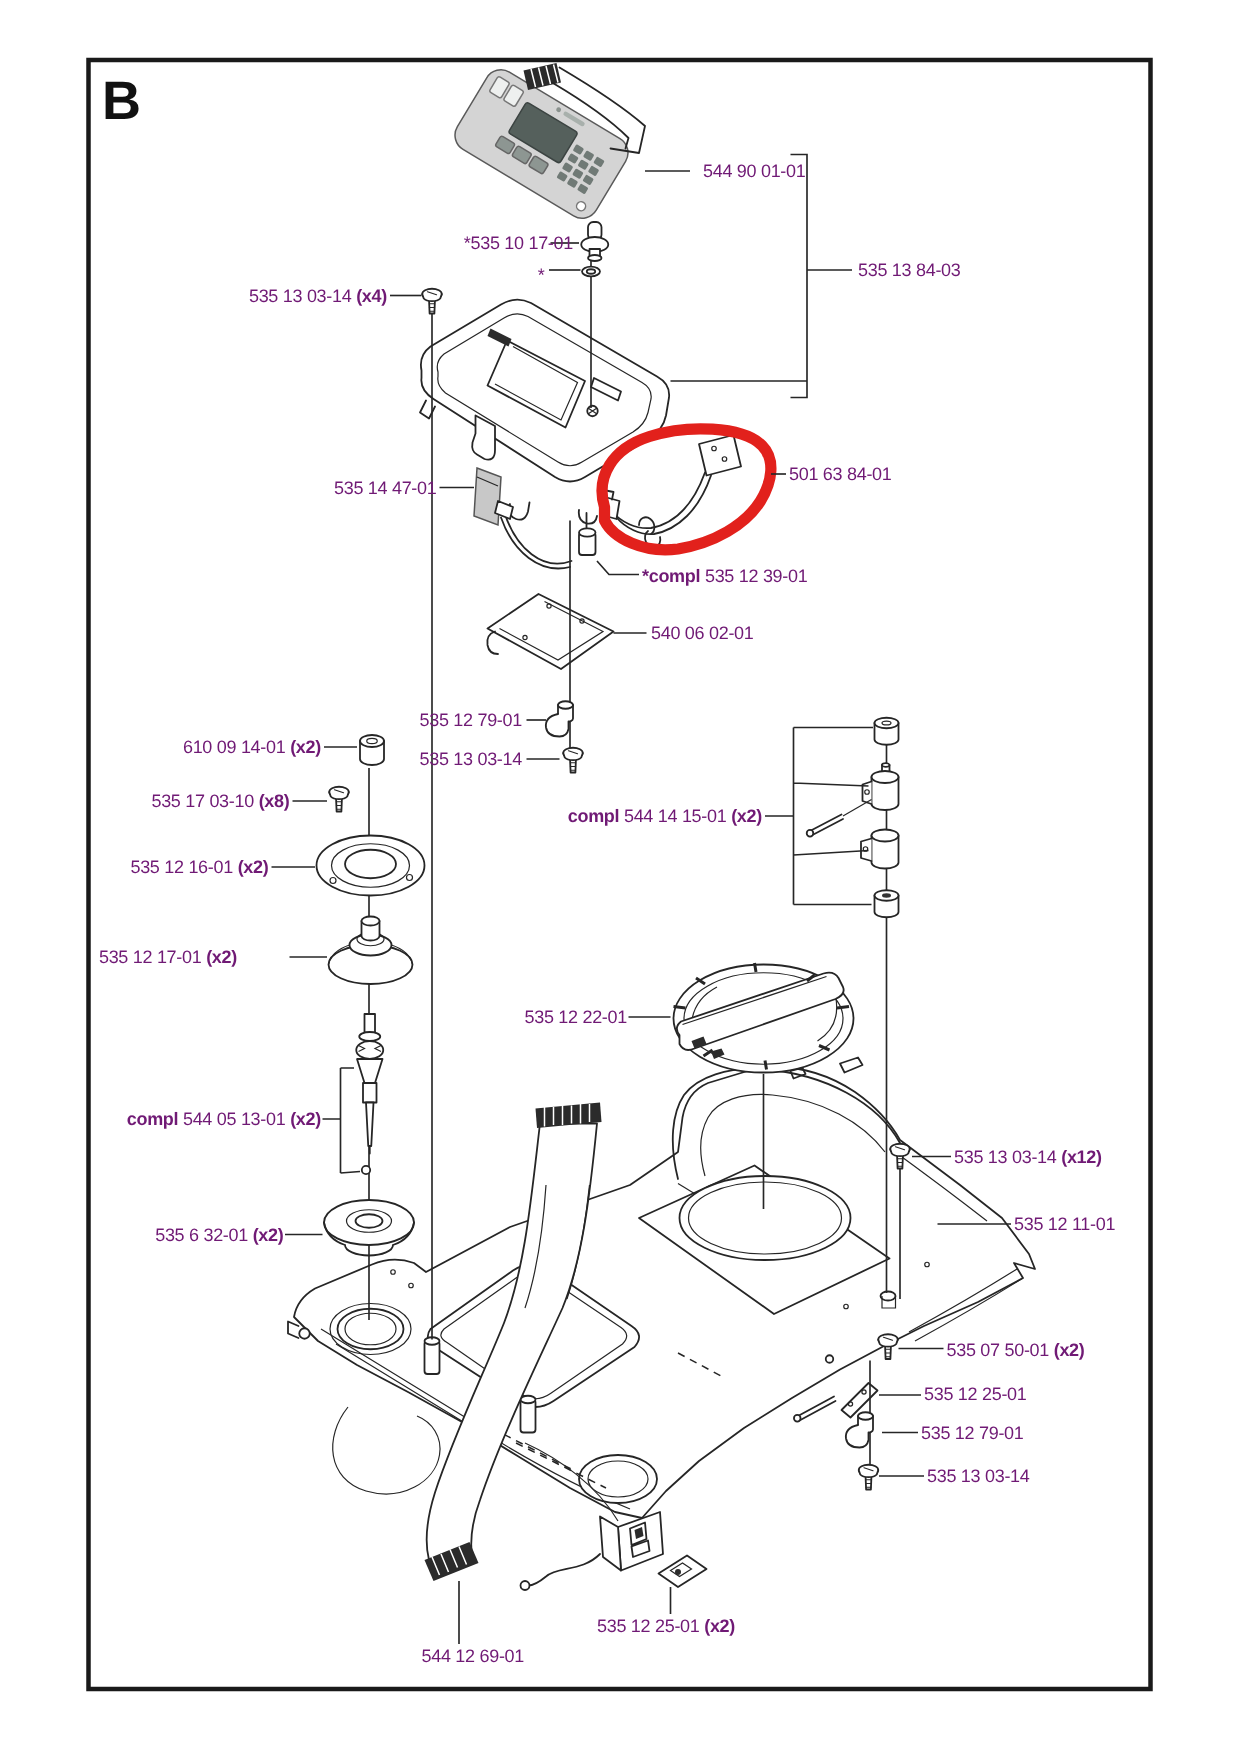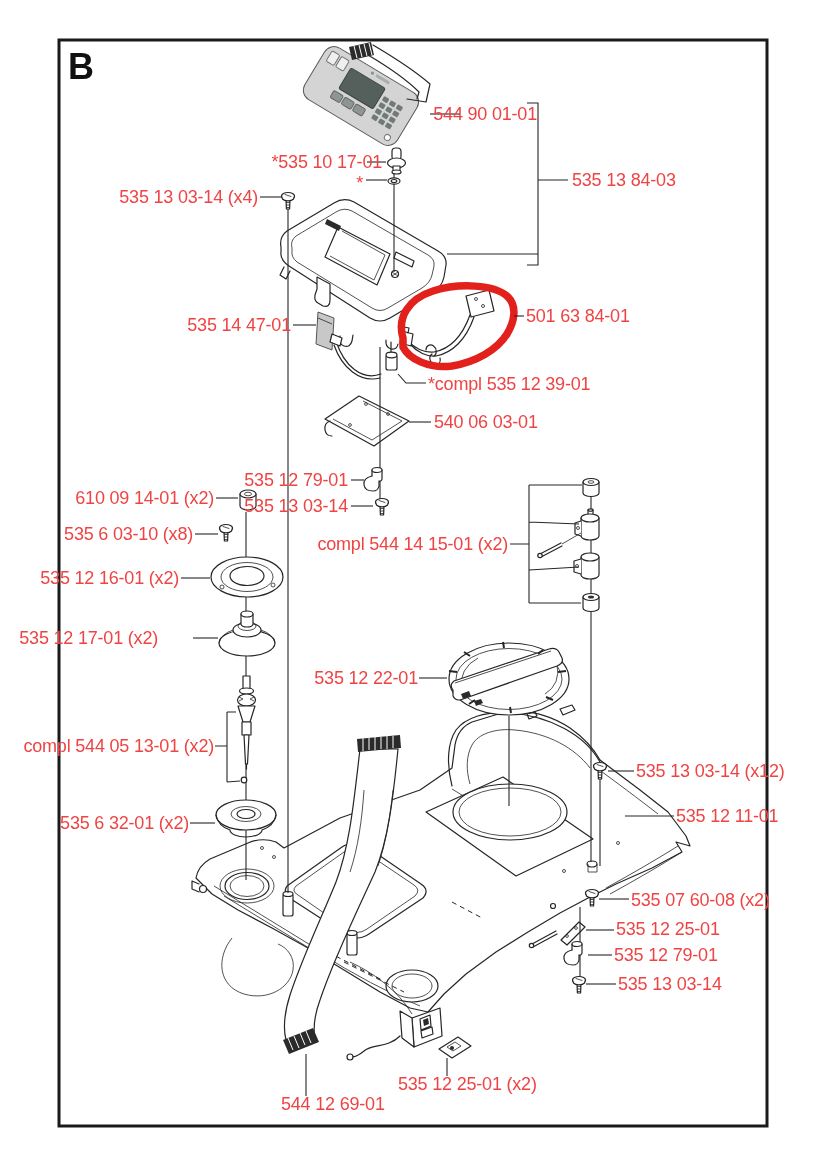--- a/index.html
+++ b/index.html
@@ -1,21 +1,21 @@
 <!DOCTYPE html>
 <html><head>
 <meta charset="utf-8">
 <style>
   html,body{margin:0;padding:0;background:#fff;}
   #stage{position:relative;width:826px;height:1168px;background:#fff;overflow:hidden;
          font-family:"Liberation Sans", sans-serif;}
   #art{position:absolute;left:0;top:0;}
-  .lbl{position:absolute;font-size:18px;line-height:1;color:#ef4444;white-space:pre;
+  .lbl{position:absolute;font-size:12px;line-height:1;color:#701a75;white-space:pre;
        transform:translateY(-50%);letter-spacing:-0.2px;}
-  .b{font-weight:normal;}
+  .b{font-weight:bold;}
   #view-letter{position:absolute;left:68px;top:46px;font-size:36px;font-weight:bold;color:#111;}
   .k{stroke:#262626;stroke-width:1.2;fill:none;stroke-linecap:round;stroke-linejoin:round;}
   .kw{stroke:#262626;stroke-width:1.2;fill:#fff;stroke-linecap:round;stroke-linejoin:round;}
   .t{stroke:#262626;stroke-width:0.8;fill:none;}
   .ld{stroke:#262626;stroke-width:1.1;fill:none;}
   .dk{fill:#2b2b2b;stroke:none;}
   .dash{stroke:#262626;stroke-width:1;fill:none;stroke-dasharray:5 4;}
 </style>
 </head>
 <body>
@@ -341,33 +341,33 @@
 <div id="view-letter">B</div>
 
 <div class="lbl" style="right:289px;top:114px"><span class="b"></span><span>544 90 01-01</span><span class="b"></span></div>
 <div class="lbl" style="left:572px;top:180px"><span class="b"></span><span>535 13 84-03</span><span class="b"></span></div>
 <div class="lbl" style="right:444px;top:162px"><span class="b"></span><span>*535 10 17-01</span><span class="b"></span></div>
 <div class="lbl" style="right:463px;top:183px"><span class="b"></span><span>*</span><span class="b"></span></div>
 <div class="lbl" style="right:568px;top:197px"><span class="b"></span><span>535 13 03-14</span><span class="b"> (x4)</span></div>
 <div class="lbl" style="right:535px;top:325px"><span class="b"></span><span>535 14 47-01</span><span class="b"></span></div>
 <div class="lbl" style="left:526px;top:316px"><span class="b"></span><span>501 63 84-01</span><span class="b"></span></div>
 <div class="lbl" style="left:428px;top:384px"><span class="b">*compl </span><span>535 12 39-01</span><span class="b"></span></div>
-<div class="lbl" style="left:434px;top:422px"><span class="b"></span><span>540 06 03-01</span><span class="b"></span></div>
+<div class="lbl" style="left:434px;top:422px"><span class="b"></span><span>540 06 02-01</span><span class="b"></span></div>
 <div class="lbl" style="right:478px;top:480px"><span class="b"></span><span>535 12 79-01</span><span class="b"></span></div>
 <div class="lbl" style="right:478px;top:506px"><span class="b"></span><span>535 13 03-14</span><span class="b"></span></div>
 <div class="lbl" style="right:612px;top:498px"><span class="b"></span><span>610 09 14-01</span><span class="b"> (x2)</span></div>
-<div class="lbl" style="right:633px;top:534px"><span class="b"></span><span>535 6 03-10</span><span class="b"> (x8)</span></div>
+<div class="lbl" style="right:633px;top:534px"><span class="b"></span><span>535 17 03-10</span><span class="b"> (x8)</span></div>
 <div class="lbl" style="right:647px;top:578px"><span class="b"></span><span>535 12 16-01</span><span class="b"> (x2)</span></div>
 <div class="lbl" style="right:668px;top:638px"><span class="b"></span><span>535 12 17-01</span><span class="b"> (x2)</span></div>
 <div class="lbl" style="right:318px;top:544px"><span class="b">compl </span><span>544 14 15-01</span><span class="b"> (x2)</span></div>
 <div class="lbl" style="right:408px;top:678px"><span class="b"></span><span>535 12 22-01</span><span class="b"></span></div>
 <div class="lbl" style="right:612px;top:746px"><span class="b">compl </span><span>544 05 13-01</span><span class="b"> (x2)</span></div>
 <div class="lbl" style="right:637px;top:823px"><span class="b"></span><span>535 6 32-01</span><span class="b"> (x2)</span></div>
 <div class="lbl" style="left:636px;top:771px"><span class="b"></span><span>535 13 03-14</span><span class="b"> (x12)</span></div>
 <div class="lbl" style="left:676px;top:816px"><span class="b"></span><span>535 12 11-01</span><span class="b"></span></div>
-<div class="lbl" style="left:631px;top:900px"><span class="b"></span><span>535 07 60-08</span><span class="b"> (x2)</span></div>
+<div class="lbl" style="left:631px;top:900px"><span class="b"></span><span>535 07 50-01</span><span class="b"> (x2)</span></div>
 <div class="lbl" style="left:616px;top:929px"><span class="b"></span><span>535 12 25-01</span><span class="b"></span></div>
 <div class="lbl" style="left:614px;top:955px"><span class="b"></span><span>535 12 79-01</span><span class="b"></span></div>
 <div class="lbl" style="left:618px;top:984px"><span class="b"></span><span>535 13 03-14</span><span class="b"></span></div>
 <div class="lbl" style="left:398px;top:1084px"><span class="b"></span><span>535 12 25-01</span><span class="b"> (x2)</span></div>
 <div class="lbl" style="left:281px;top:1104px"><span class="b"></span><span>544 12 69-01</span><span class="b"></span></div>
 
 </div>
 
 </body></html>

